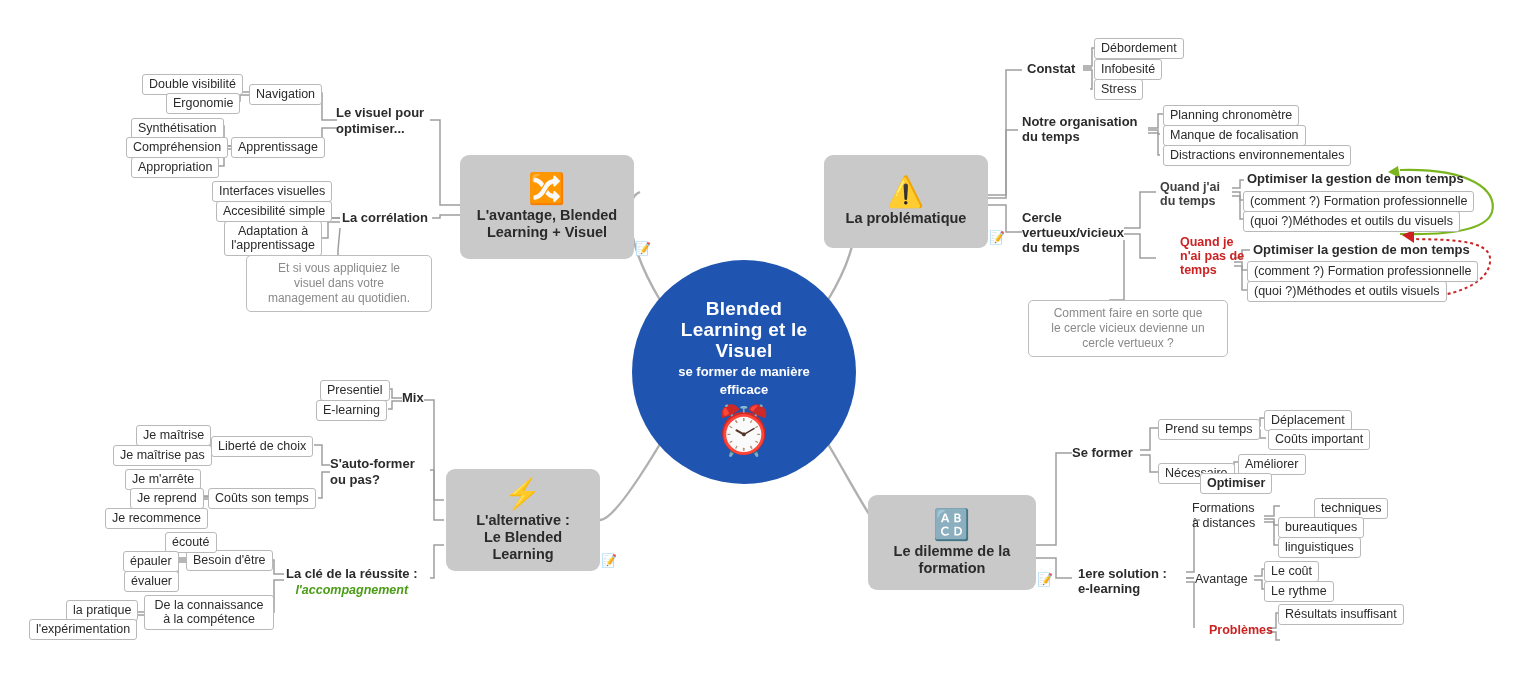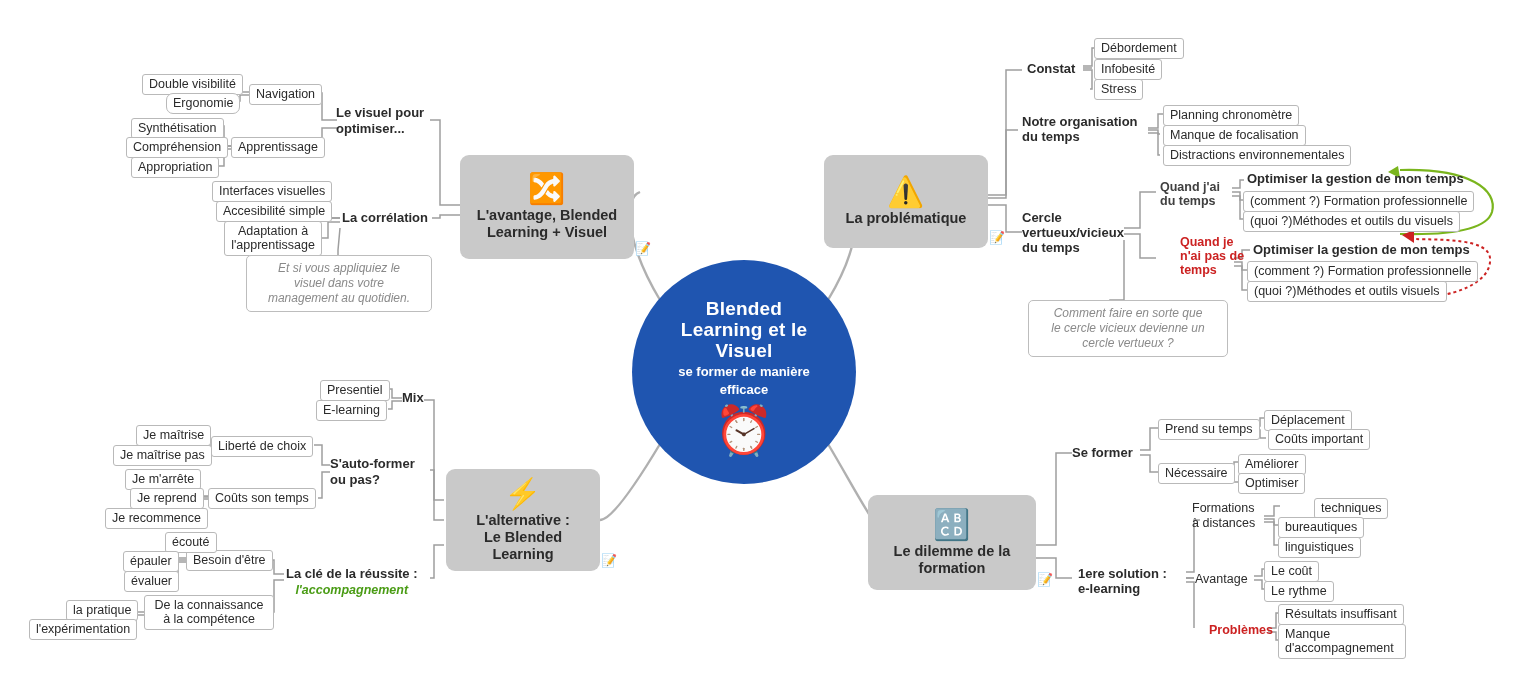--- a/index.html
+++ b/index.html
@@ -113,21 +113,20 @@
     font-size: 13px;
   }
   .green { color: #404040; font-weight: bold; }
   .red   { color: #cc2222; font-weight: bold; margin-left: 17px; }
   .greenit { color: #4a9c15; font-weight: bold; font-style: italic; }
   .callout {
     position: absolute;
     background: #ffffff;
     border: 1px solid #bdbdbd;
     border-radius: 5px;
-    font-style: italic;
     font-size: 12px;
     color: #8a8a8a;
     text-align: center;
     padding: 5px 8px;
     line-height: 15px;
     box-sizing: border-box;
   }
   .multi { white-space: normal; }
 </style>
 </head>
@@ -289,21 +288,21 @@
     <div>formation</div>
     <div class="note">📝</div>
   </div>
 
   <div class="plain bold" style="left:336px; top:105px; width:100px; white-space:normal; line-height:16px;">
     <span>Le visuel pour</span><br>
     <span>optimiser...</span>
   </div>
   <div class="leaf" style="left:249px; top:84px;">Navigation</div>
   <div class="leaf" style="left:142px; top:74px;">Double visibilité</div>
-  <div class="leaf" style="left:166px; top:93px;border-radius:7px;">Ergonomie</div>
+  <div class="leaf" style="left:166px; top:93px;">Ergonomie</div>
 
   <div class="leaf" style="left:231px; top:137px;">Apprentissage</div>
   <div class="leaf" style="left:131px; top:118px;">Synthétisation</div>
   <div class="leaf" style="left:126px; top:137px;">Compréhension</div>
   <div class="leaf" style="left:131px; top:157px;">Appropriation</div>
 
   <div class="plain bold" style="left:342px; top:211px;">La corrélation</div>
   <div class="leaf" style="left:212px; top:181px;">Interfaces visuelles</div>
   <div class="leaf" style="left:216px; top:201px;">Accesibilité simple</div>
   <div class="leaf multi" style="left:224px; top:221px; width:98px; text-align:center;">
@@ -392,39 +391,35 @@
   <div class="leaf" style="left:66px; top:600px;">la pratique</div>
   <div class="leaf" style="left:29px; top:619px;">l'expérimentation</div>
 
   <div class="plain bold" style="left:1072px; top:446px;">Se former</div>
   <div class="leaf" style="left:1158px; top:419px;">Prend su temps</div>
   <div class="leaf" style="left:1264px; top:410px;">Déplacement</div>
   <div class="leaf" style="left:1268px; top:429px;">Coûts important</div>
 
   <div class="leaf" style="left:1158px; top:463px;">Nécessaire</div>
   <div class="leaf" style="left:1238px; top:454px;">Améliorer</div>
-  <div class="leaf" style="left:1238px; top:473px;">Optimiser</div>
+  <div class="leaf" style="left:1200px; top:473px;font-weight:bold;">Optimiser</div>
 
   <div class="plain bold" style="left:1078px; top:566px; line-height:15px;">
     <span>1ere solution :</span><br>
     <span>e-learning</span>
   </div>
 
   <div class="plain" style="left:1192px; top:501px; line-height:15px;">
     <span>Formations</span><br>
     <span>à distances</span>
   </div>
   <div class="leaf" style="left:1278px; top:498px;margin-left:36px;">techniques</div>
   <div class="leaf" style="left:1278px; top:517px;">bureautiques</div>
   <div class="leaf" style="left:1278px; top:537px;">linguistiques</div>
 
   <div class="plain" style="left:1195px; top:572px;">Avantage</div>
   <div class="leaf" style="left:1264px; top:561px;">Le coût</div>
   <div class="leaf" style="left:1264px; top:581px;">Le rythme</div>
 
   <div class="plain red" style="left:1192px; top:623px;">Problèmes</div>
   <div class="leaf" style="left:1278px; top:604px;">Résultats insuffisant</div>
-  <div class="leaf multi" style="left:1278px; top:624px; width:128px;">
-    <span>Manque</span><br>
-    <span>d'accompagnement</span>
-  </div>
 
 </div>
 
 </body></html>

